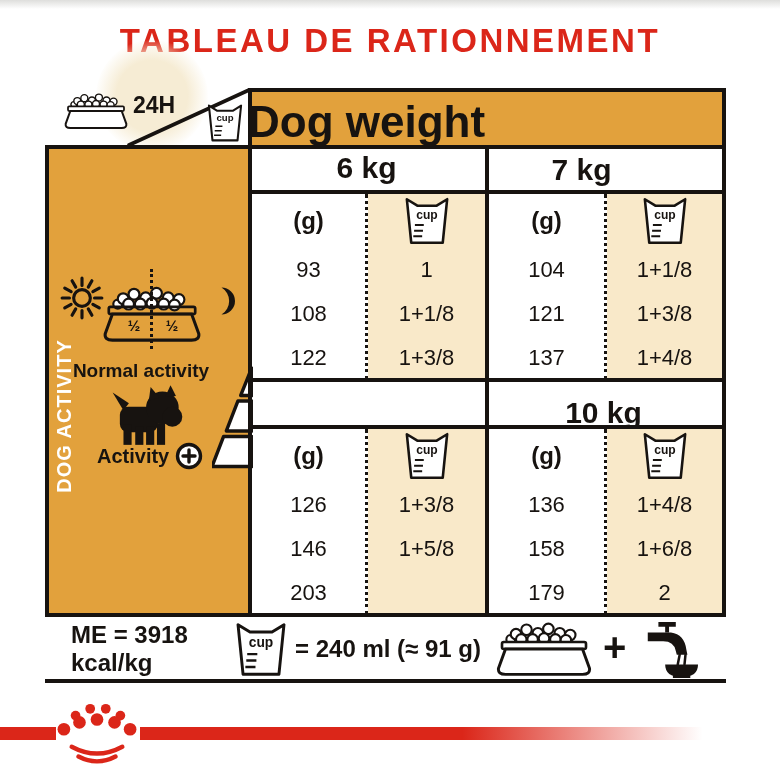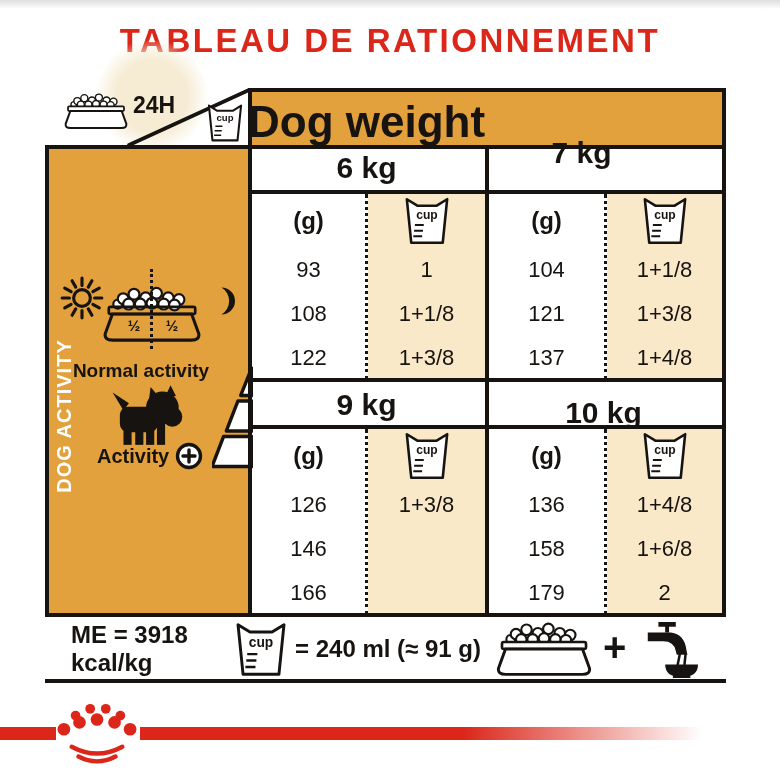--- a/index.html
+++ b/index.html
@@ -154,22 +154,21 @@
       <path d="M3,4 L16,12 L40,12 L53,4 L47.5,58 L8.5,58 Z" fill="#ffffff" stroke="#171310" stroke-width="3.2" stroke-linejoin="round"></path>
       <text x="28" y="28" text-anchor="middle" font-size="15" font-weight="bold" fill="#171310">cup</text>
       <path d="M13,36 h11 M12,43 h11 M11,50 h11" stroke="#171310" stroke-width="2.6"></path>
     </svg>
 
     <div class="abs dw-header" style="left:203px;top:2px;width:478px;height:57px">
       <span>Dog weight</span>
     </div>
 
     <div class="abs kg-cell" style="left:203px;top:61px;width:237px;height:37px">6 kg</div>
-    <div class="abs kg-cell" style="left:440px;top:44px;width:193px;height:41px">7 kg</div>
-    <div class="abs kg-cell" style="left:203px;top:296px;width:237px;height:41px">9 kg</div>
+    <div class="abs kg-cell" style="left:440px;top:61px;width:193px;height:41px">7 kg</div>
     <div class="abs kg-cell" style="left:440px;top:304px;width:237px;height:41px">10 kg</div>
 
     <div class="half" style="left:207px;width:113px">
       <div class="uhead gunit">(g)</div>
       <div class="v">93</div>
       <div class="v">108</div>
       <div class="v">122</div>
     </div>
     <div class="half" style="left:323px;width:117px">
       <div class="uhead">
@@ -200,31 +199,32 @@
       </div>
       <div class="v">1+1/8</div>
       <div class="v">1+3/8</div>
       <div class="v">1+4/8</div>
     </div>
 
     <div class="half row2" style="left:207px;width:113px">
       <div class="uhead gunit">(g)</div>
       <div class="v">126</div>
       <div class="v">146</div>
-      <div class="v">166</div>
+      <div class="v">203</div>
     </div>
     <div class="half row2" style="left:323px;width:117px">
       <div class="uhead">
         <svg width="46" height="50" viewBox="0 0 56 62">
           <path d="M3,4 L16,12 L40,12 L53,4 L47.5,58 L8.5,58 Z" fill="#ffffff" stroke="#171310" stroke-width="3.2" stroke-linejoin="round"></path>
           <text x="28" y="28" text-anchor="middle" font-size="15" font-weight="bold" fill="#171310">cup</text>
           <path d="M13,36 h11 M12,43 h11 M11,50 h11" stroke="#171310" stroke-width="2.6"></path>
         </svg>
       </div>
       <div class="v">1+3/8</div>
+      <div class="v">1+5/8</div>
     </div>
 
     <div class="half row2" style="left:444px;width:115px">
       <div class="uhead gunit">(g)</div>
       <div class="v">136</div>
       <div class="v">158</div>
       <div class="v">179</div>
     </div>
     <div class="half row2" style="left:562px;width:115px">
       <div class="uhead">

